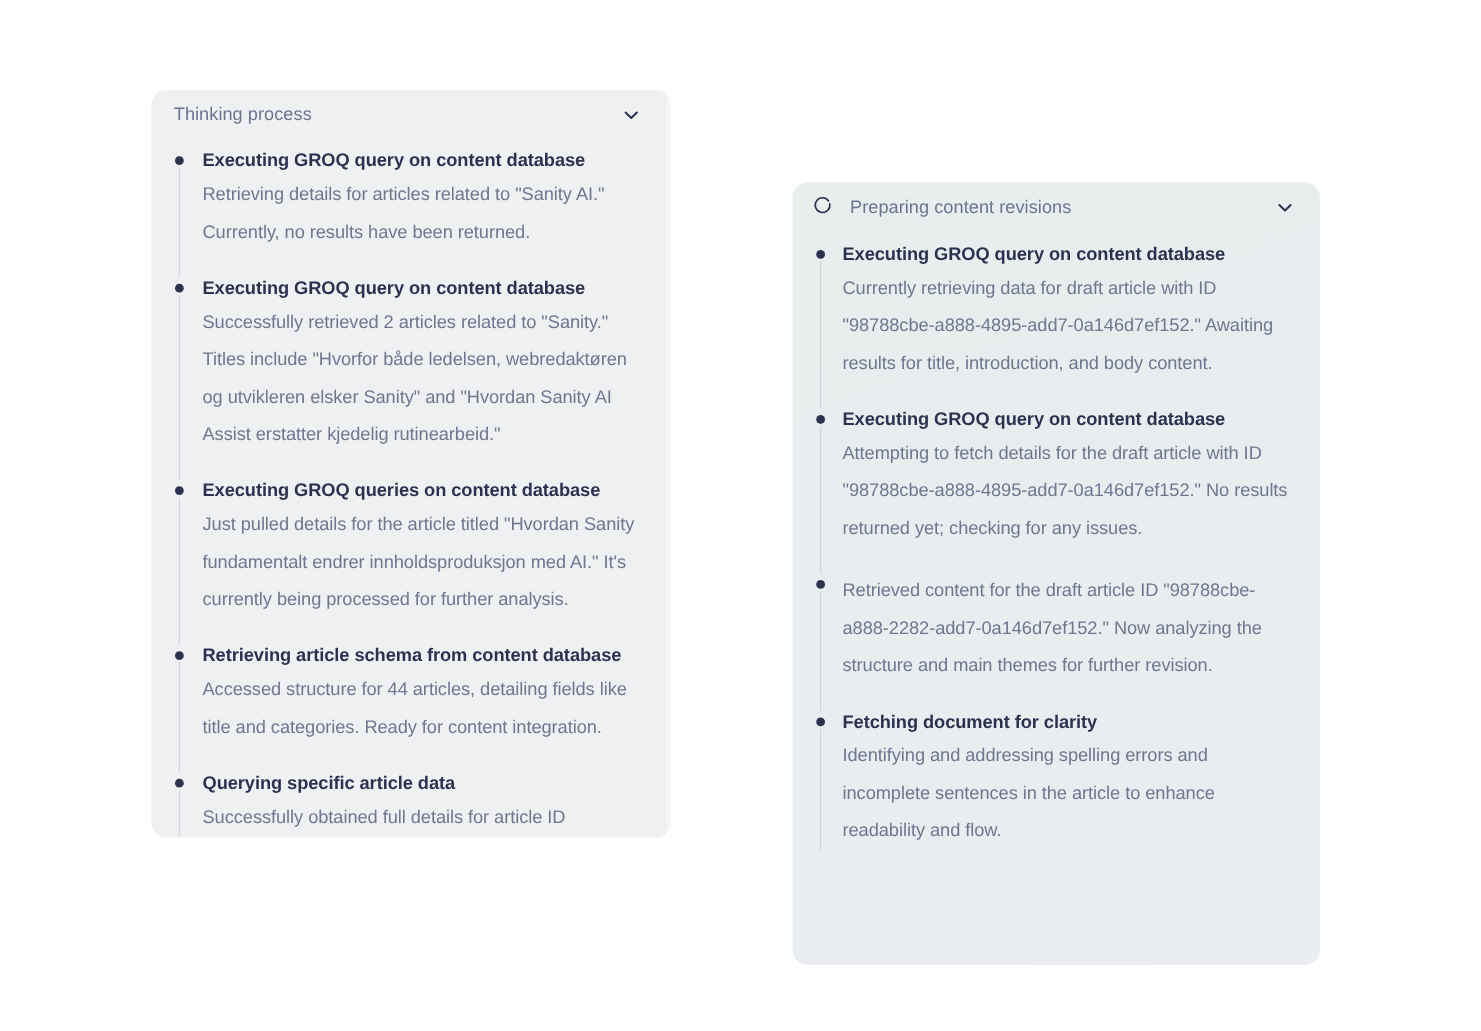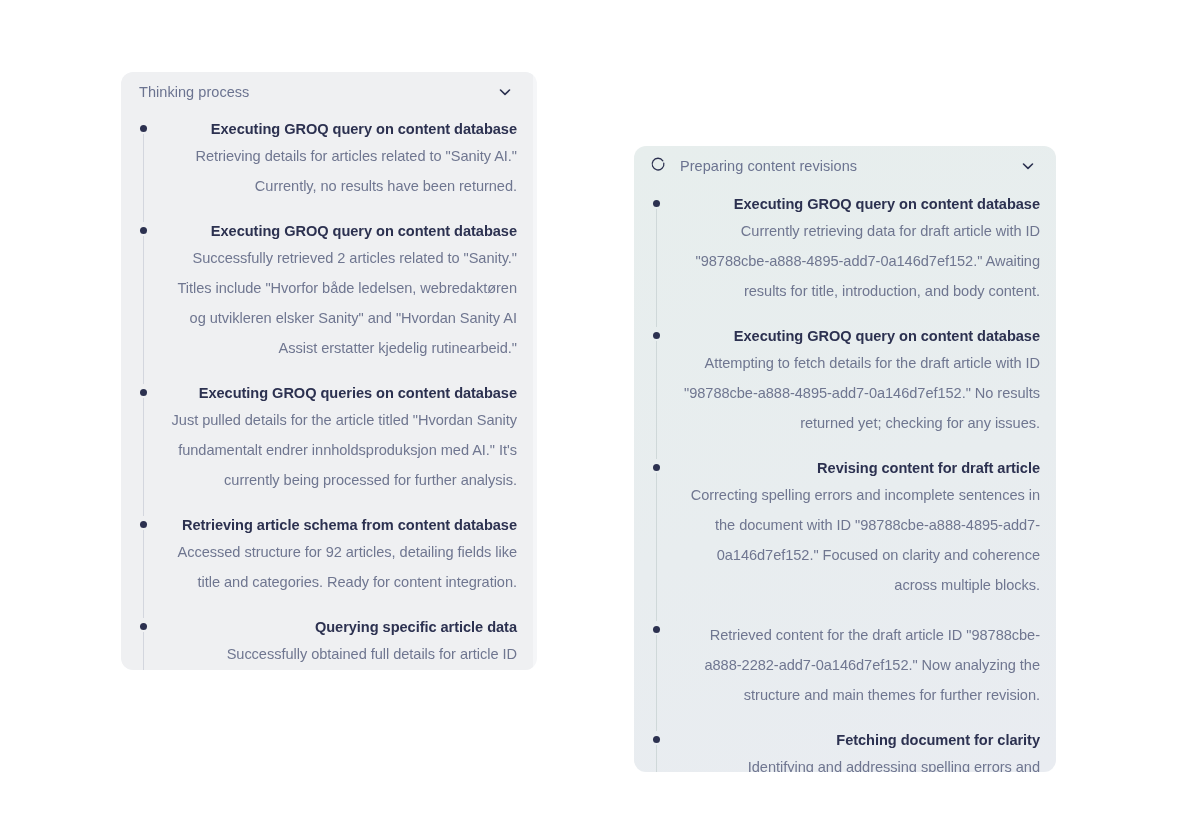--- a/index.html
+++ b/index.html
@@ -99,21 +99,20 @@
     height: 16px;
     margin-right: 2px;
   }
 
   
   .steps {
     position: relative;
     list-style: none;
     margin: 0;
     padding: 0;
-    text-align: right;
   }
   #thinking-card .steps { padding: 17px 0 0 0; }
   #revisions-card .steps { padding: 18px 0 0 0; }
 
   .step {
     position: relative;
     padding-left: 41px;
     padding-right: 18px;
     margin-bottom: 20px;
   }
@@ -196,21 +195,21 @@
           <span class="step-line"></span>
           <span class="step-bullet"></span>
           <p class="step-title">Executing GROQ queries on content database</p>
           <p class="step-desc">Just pulled details for the article titled "Hvordan Sanity fundamentalt endrer innholdsproduksjon med AI." It's currently being processed for further analysis.</p>
         </li>
 
         <li class="step">
           <span class="step-line"></span>
           <span class="step-bullet"></span>
           <p class="step-title">Retrieving article schema from content database</p>
-          <p class="step-desc">Accessed structure for 92 articles, detailing fields like title and categories. Ready for content integration.</p>
+          <p class="step-desc">Accessed structure for 44 articles, detailing fields like title and categories. Ready for content integration.</p>
         </li>
 
         <li class="step">
           <span class="step-line"></span>
           <span class="step-bullet"></span>
           <p class="step-title">Querying specific article data</p>
           <p class="step-desc">Successfully obtained full details for article ID "98788cbe-a888-4895-add7-0a146d7ef152," including creation date and author reference. Preparing for next steps.</p>
         </li>
 
 
@@ -246,26 +245,20 @@
         <p class="step-desc">Currently retrieving data for draft article with ID "98788cbe-a888-4895-add7-0a146d7ef152." Awaiting results for title, introduction, and body content.</p>
       </li>
 
       <li class="step">
         <span class="step-line"></span>
         <span class="step-bullet"></span>
         <p class="step-title">Executing GROQ query on content database</p>
         <p class="step-desc">Attempting to fetch details for the draft article with ID "98788cbe-a888-4895-add7-0a146d7ef152." No results returned yet; checking for any issues.</p>
       </li>
 
-      <li class="step">
-        <span class="step-line"></span>
-        <span class="step-bullet"></span>
-        <p class="step-title">Revising content for draft article</p>
-        <p class="step-desc">Correcting spelling errors and incomplete sentences in the document with ID "98788cbe-a888-4895-add7-0a146d7ef152." Focused on clarity and coherence across multiple blocks.</p>
-      </li>
 
       <li class="step">
         <span class="step-line"></span>
         <span class="step-bullet"></span>
         <p class="step-desc">Retrieved content for the draft article ID "98788cbe-a888-2282-add7-0a146d7ef152." Now analyzing the structure and main themes for further revision.</p>
       </li>
 
       <li class="step">
         <span class="step-line"></span>
         <span class="step-bullet"></span>

